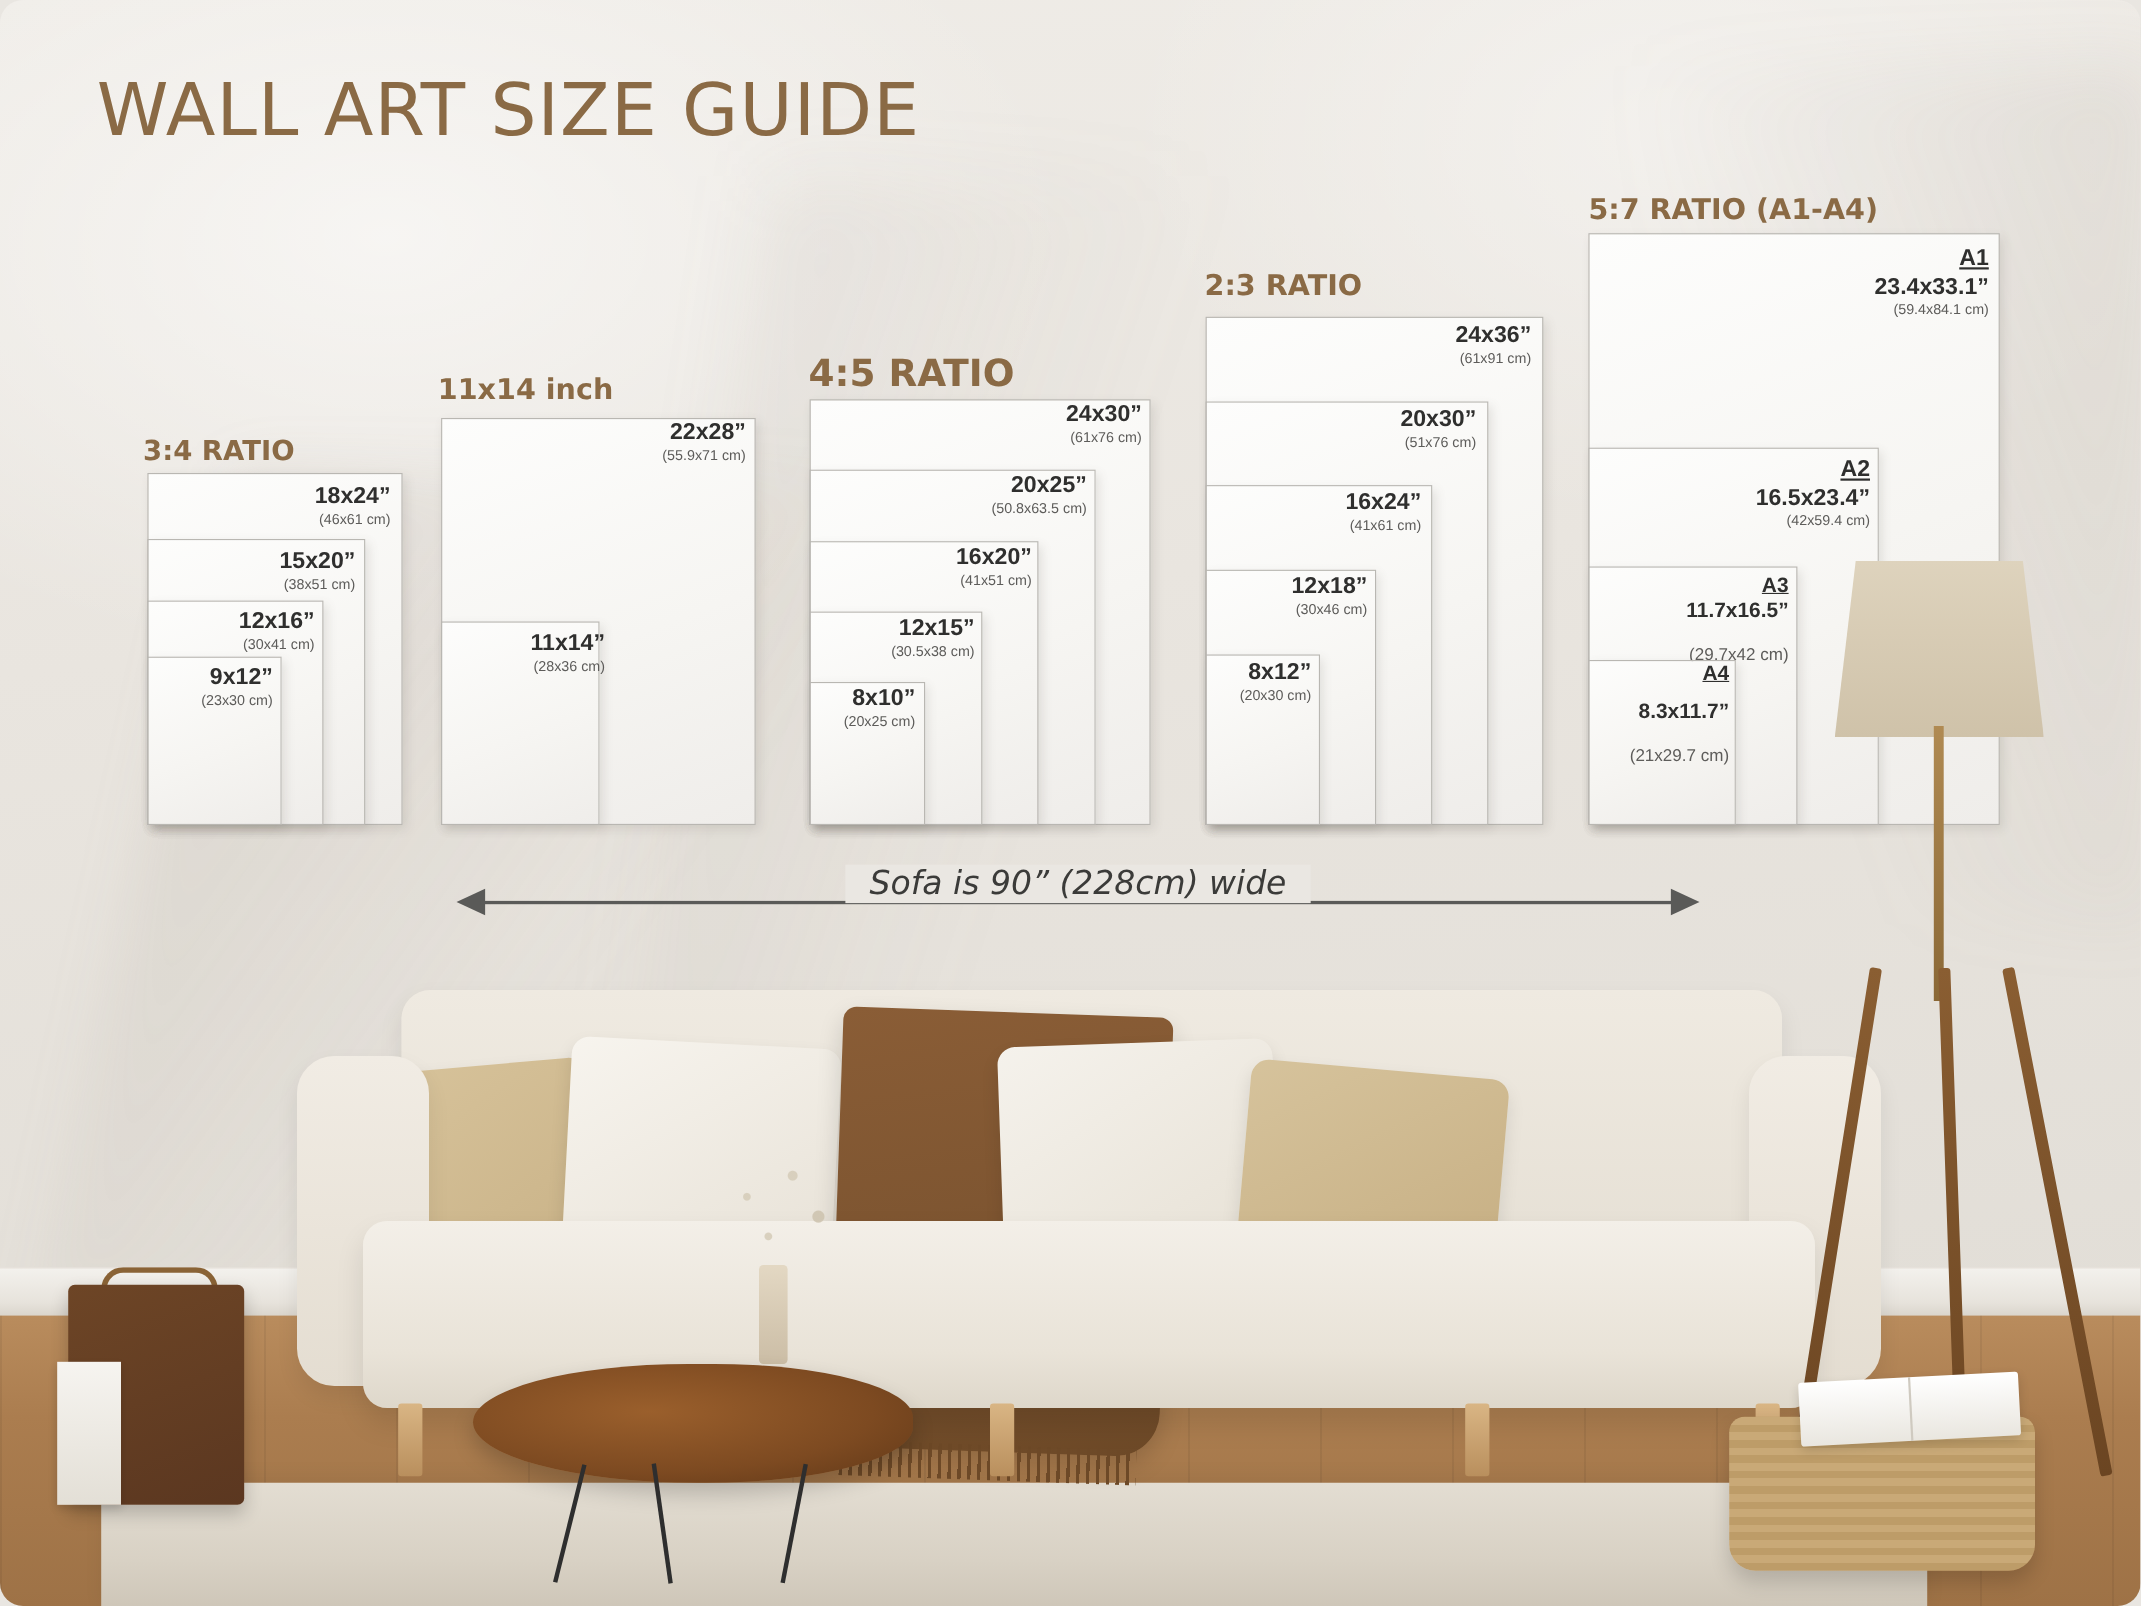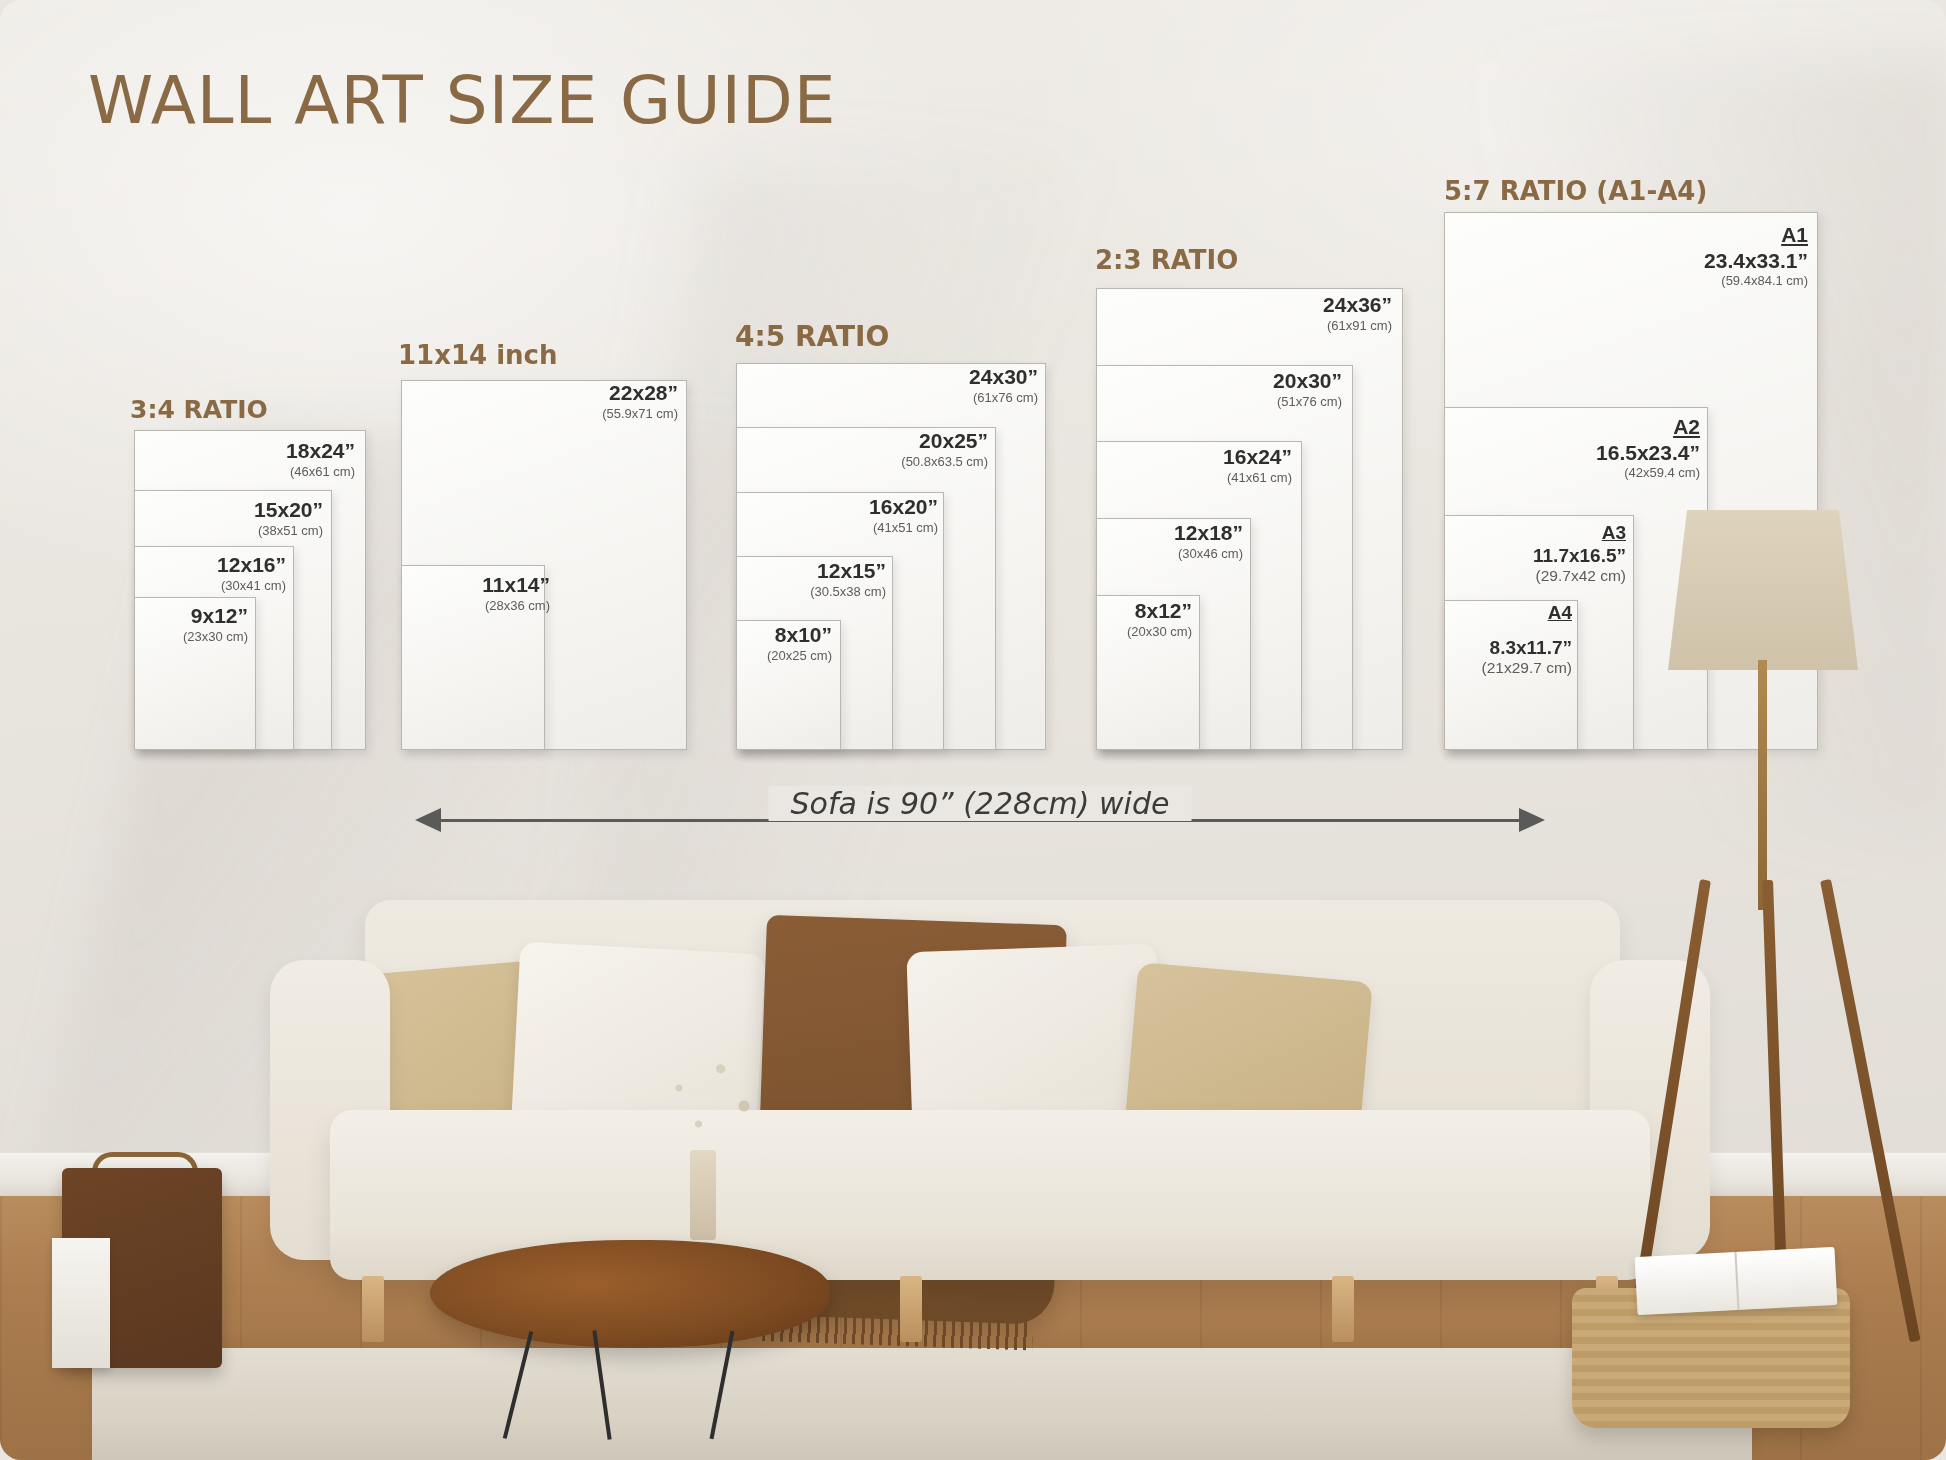--- a/index.html
+++ b/index.html
@@ -107,21 +107,21 @@
     font-weight: 700;
     color: #2f2f2e;
     display: block;
   }
   .lbl .l2 {
     font-size: 13px;
     color: #5d5c5a;
     display: block;
   }
   .lbl.small .l1 { font-size: 19px; }
-  .lbl.small .l2 { font-size: 15.5px; }
+  .lbl.small .l2 { font-size: 15.5px; margin-top: 20px; }
   .lbl.ul .l1 { text-decoration: underline; }
 
   
   .measure {
     position: absolute;
     left: 415px; top: 800px;
     width: 1130px; height: 40px;
   }
   .measure .line {
     position: absolute; left: 22px; top: 19px; width: 1086px; height: 3px;
@@ -336,21 +336,21 @@
     </div>
 
     <div class="frame" style="left:401px; top:565px; width:142px; height:183px;"></div>
     <div class="lbl" style="left:420px; top:572px; width:130px;">
       <span class="l1">11x14”</span>
       <span class="l2">(28x36 cm)</span>
     </div>
   </div>
 
   <div class="group">
-    <div class="group-title" style="left:735px; top:320px; font-size:28px;">4:5 RATIO</div>
+    <div class="group-title" style="left:735px; top:320px; font-size:34px;">4:5 RATIO</div>
 
     <div class="frame" style="left:736px; top:363px; width:308px; height:385px;"></div>
     <div class="lbl" style="left:790px; top:364px; width:248px;">
       <span class="l1">24x30”</span>
       <span class="l2">(61x76 cm)</span>
     </div>
 
     <div class="frame" style="left:736px; top:427px; width:258px; height:321px;"></div>
     <div class="lbl" style="left:730px; top:428px; width:258px;">
       <span class="l1">20x25”</span>

